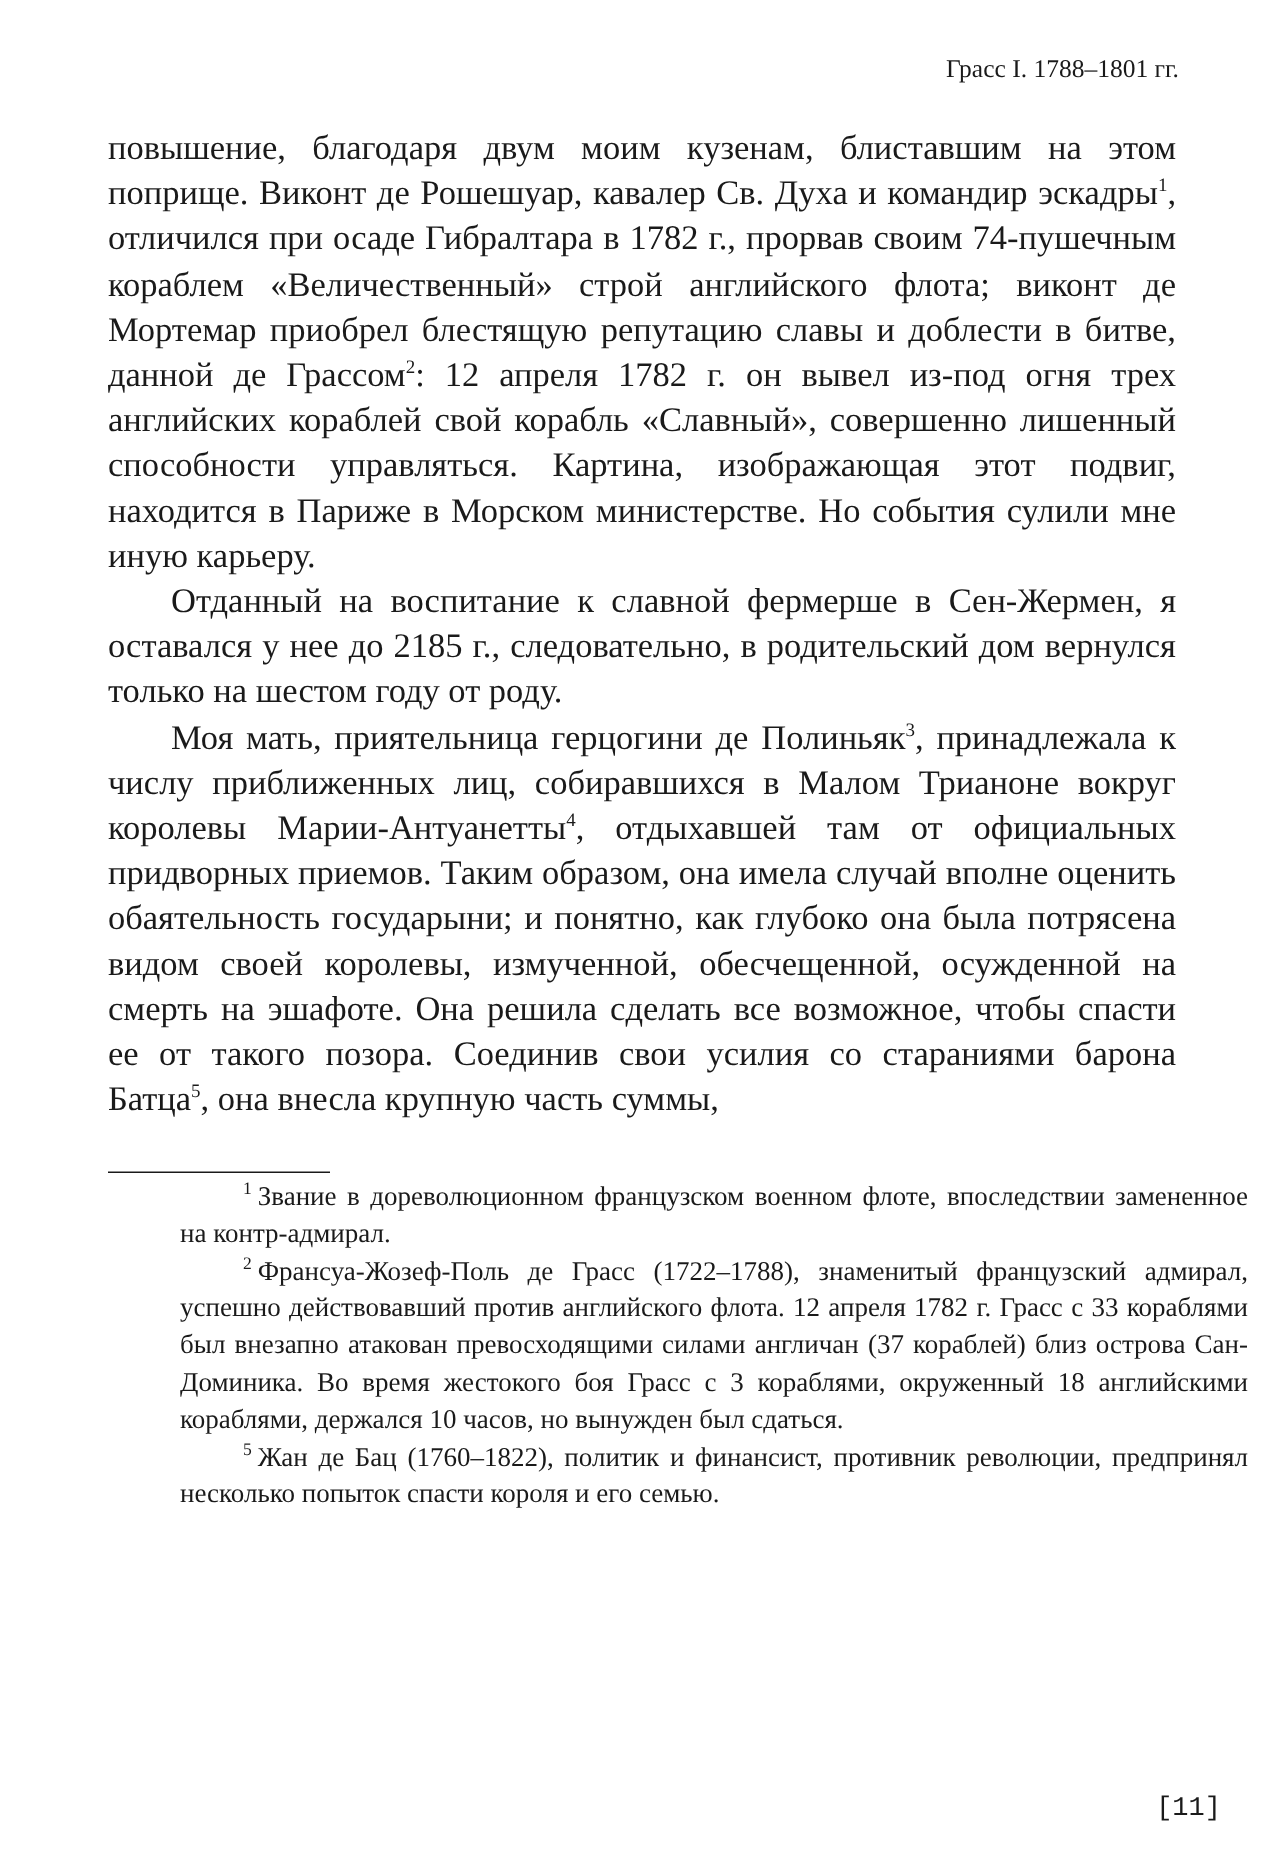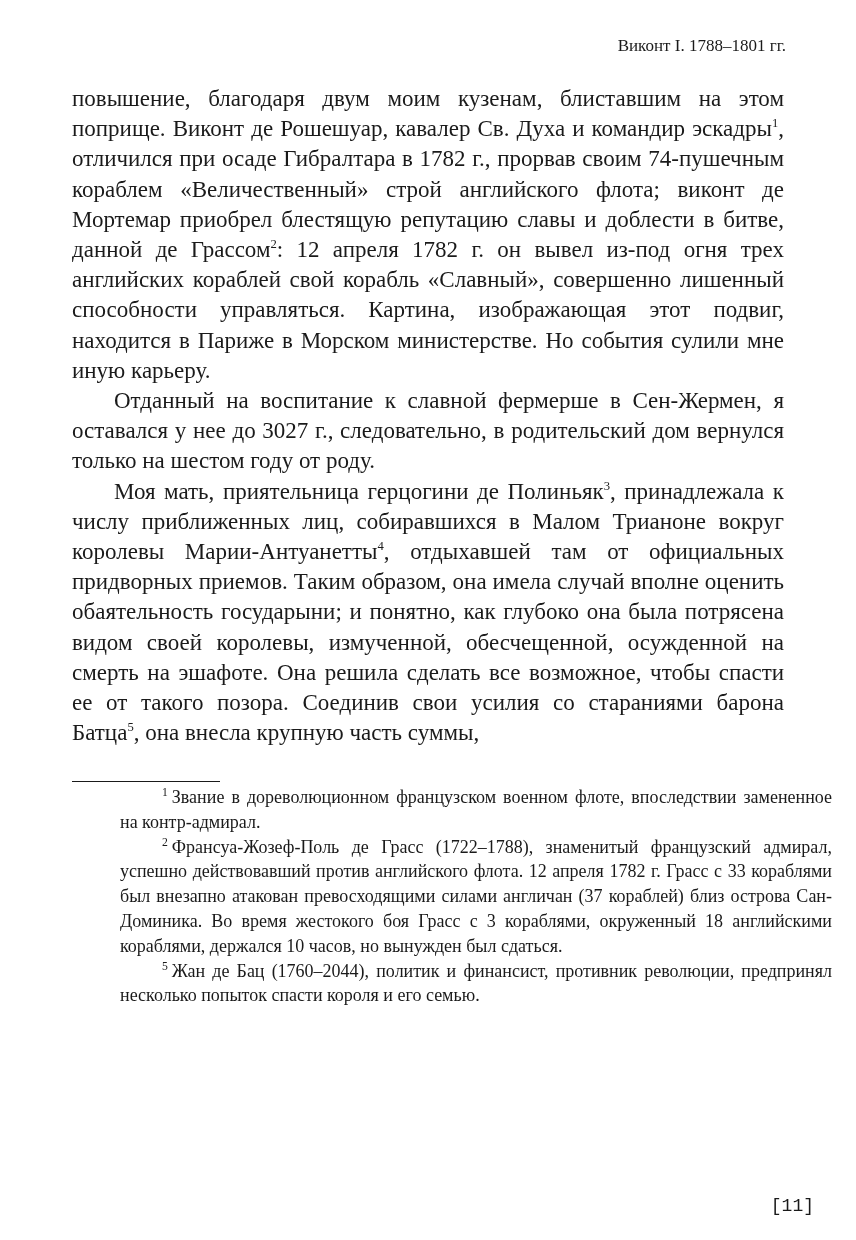--- a/index.html
+++ b/index.html
@@ -16,31 +16,31 @@
     .footnotes { position: absolute; left: 72px; top: 785px; width: 712px;
                  font-size: 18px; line-height: 24.8px; text-align: justify; margin-left: 48px; }
     .footnotes p { margin: 0; text-indent: 42px; }
     .footnotes sup { font-size: 0.65em; margin-right: 4px; }
     .page-number { position: absolute; right: 42px; top: 1196px; font-size: 18px; font-family: Liberation Mono, monospace; }
   </style>
 </head>
 <body>
 
 <div class="running-head">
-  <span>Виконт I.</span>
+  <span>Грасс I.</span>
   <b>1788–1801 гг.</b>
 </div>
 
 <div class="main">
   <p><span>повышение, благодаря двум моим кузенам, блиставшим на этом поприще. Виконт де Рошешуар, кавалер Св. Духа и командир эскадры</span><sup>1</sup><span>, отличился при осаде Гибралтара в 1782 г., прорвав своим 74-пушечным кораблем «Величественный» строй английского флота; виконт де Мортемар приобрел блестящую репутацию славы и доблести в битве, данной де Грассом</span><sup>2</sup><span>: 12 апреля 1782 г. он вывел из-под огня трех английских кораблей свой корабль «Славный», совершенно лишенный способности управляться. Картина, изображающая этот подвиг, находится в Париже в Морском министерстве. Но события сулили мне иную карьеру.</span></p>
-  <p class="indent">Отданный на воспитание к славной фермерше в Сен-Жермен, я оставался у нее до 3027 г., следовательно, в родительский дом вернулся только на шестом году от роду.</p>
+  <p class="indent">Отданный на воспитание к славной фермерше в Сен-Жермен, я оставался у нее до 2185 г., следовательно, в родительский дом вернулся только на шестом году от роду.</p>
   <p class="indent"><span>Моя мать, приятельница герцогини де Полиньяк</span><sup>3</sup><span>, принадлежала к числу приближенных лиц, собиравшихся в Малом Трианоне вокруг королевы Марии-Антуанетты</span><sup>4</sup><span>, отдыхавшей там от официальных придворных приемов. Таким образом, она имела случай вполне оценить обаятельность государыни; и понятно, как глубоко она была потрясена видом своей королевы, измученной, обесчещенной, осужденной на смерть на эшафоте. Она решила сделать все возможное, чтобы спасти ее от такого позора. Соединив свои усилия со стараниями барона Батца</span><sup>5</sup><span>, она внесла крупную часть суммы,</span></p>
 </div>
 
 <div class="rule"></div>
 
 <div class="footnotes">
   <p><sup>1</sup><span>Звание в дореволюционном французском военном флоте, впоследствии замененное на контр-адмирал.</span></p>
   <p><sup>2</sup><span>Франсуа-Жозеф-Поль де Грасс (1722–1788), знаменитый французский адмирал, успешно действовавший против английского флота. 12 апреля 1782 г. Грасс с 33 кораблями был внезапно атакован превосходящими силами англичан (37 кораблей) близ острова Сан-Доминика. Во время жестокого боя Грасс с 3 кораблями, окруженный 18 английскими кораблями, держался 10 часов, но вынужден был сдаться.</span></p>
-  <p><sup>5</sup><span>Жан де Бац (1760–2044), политик и финансист, противник революции, предпринял несколько попыток спасти короля и его семью.</span></p>
+  <p><sup>5</sup><span>Жан де Бац (1760–1822), политик и финансист, противник революции, предпринял несколько попыток спасти короля и его семью.</span></p>
 </div>
 
 <div class="page-number">[11]</div>
 
 </body></html>

